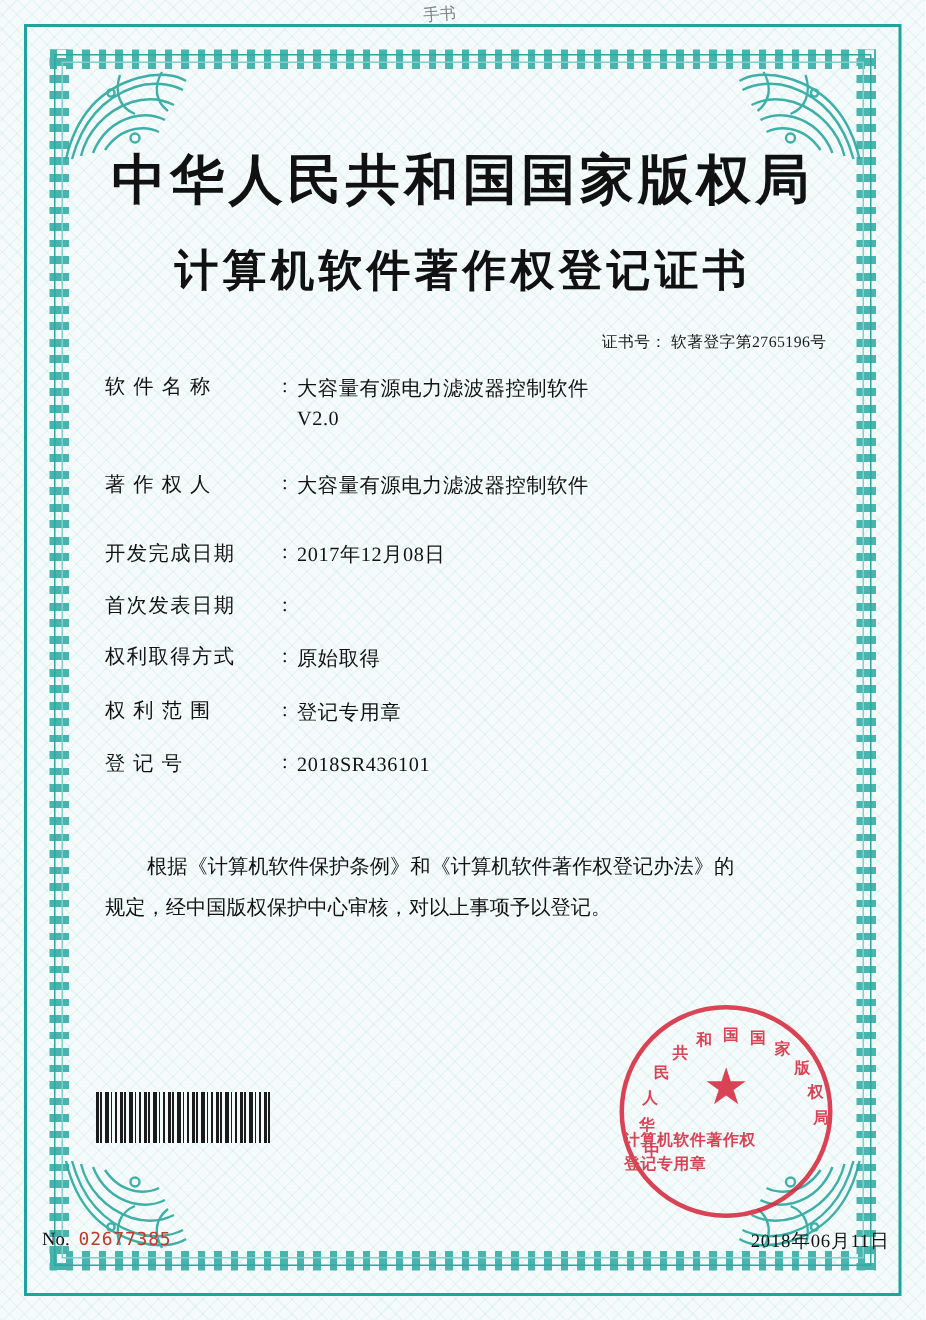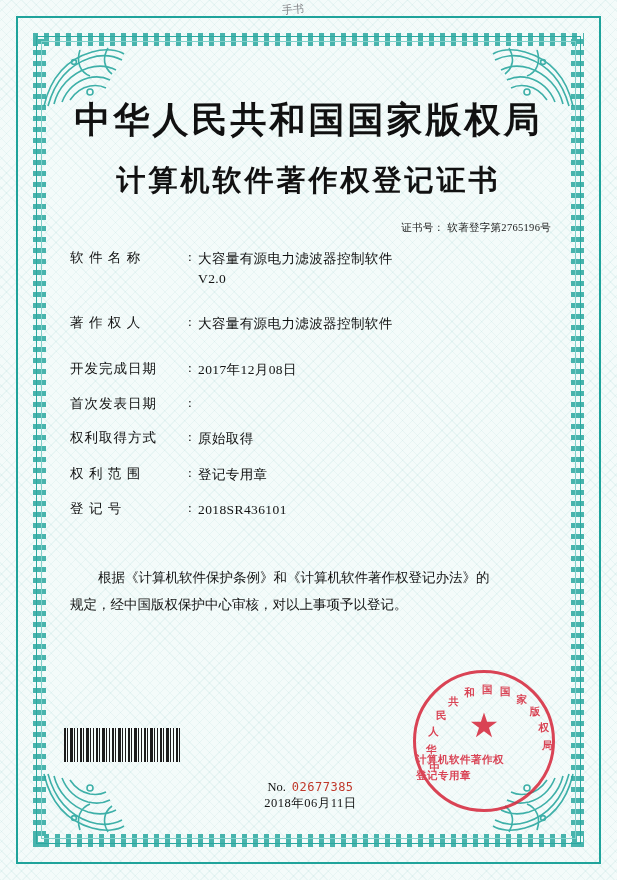--- a/index.html
+++ b/index.html
@@ -241,27 +241,26 @@
     letter-spacing: .5px;
     font-family: "DejaVu Serif", serif;
   }
   .seal .seal-line1 { top: 80px; }
   .seal .seal-line2 { top: 96px; }
 
   .footer {
     position: absolute;
     left: 28px;
     right: 24px;
-    bottom: 68px;
+    bottom: 44px;
     display: flex;
     justify-content: space-between;
-    align-items: center;
+    align-items: flex-start;
     font-size: 12.5px;
     color: #121212;
-    flex-direction: column;
   }
   .footer .no-label { color: #111; margin-right: 6px; }
   .footer .no-value {
     color: #c0392b;
     font-family: "DejaVu Sans Mono", monospace;
     font-size: 12px;
     letter-spacing: .5px;
   }
   .footer .issue-date { letter-spacing: .5px; }
 </style>

